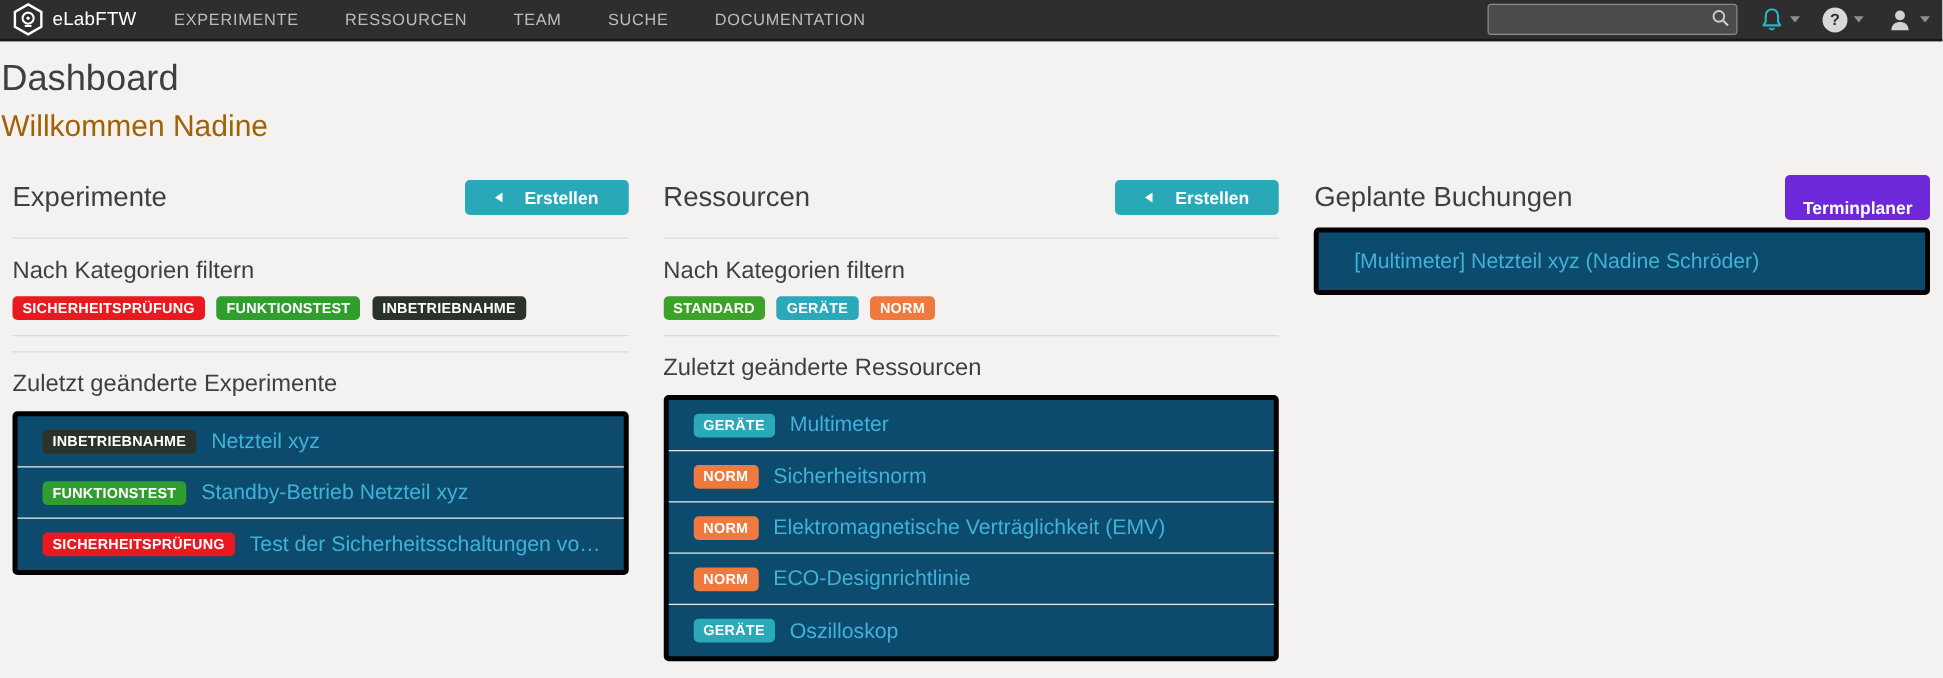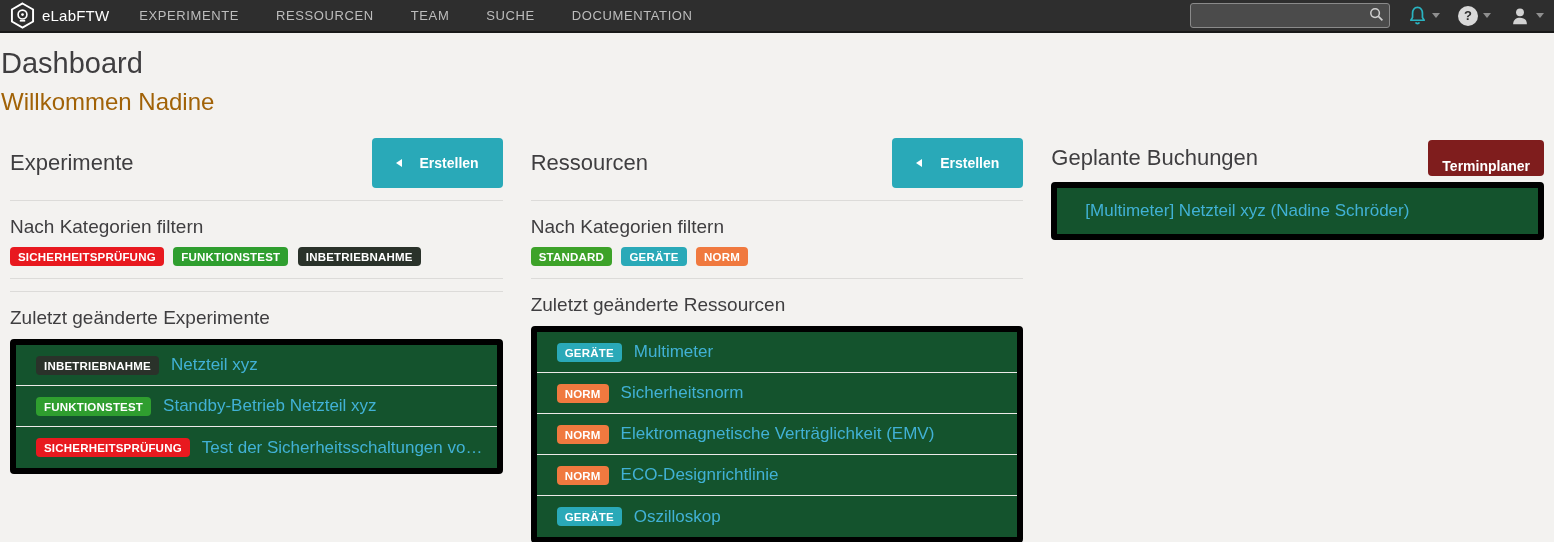--- a/index.html
+++ b/index.html
@@ -42,43 +42,43 @@
   .page-subtitle { font-size:24px; font-weight:400; color:#a16207; margin-top:8px; }
 
   
   .columns { display:flex; gap:28px; padding:0 10px; margin-top:22px; }
   .col { flex:1; min-width:0; }
   .col-head { display:flex; justify-content:space-between; align-items:center; min-height:40px; }
   .col-title { font-size:22px; font-weight:500; color:#3f3e40; }
   .btn-create {
     background:#29a9b8; border:none; color:#fff; font-weight:700; font-size:14px;
     font-family:"Liberation Sans",sans-serif;
-    padding:0 24px; height:50px; border-radius:4px; display:flex; align-items:center; gap:18px; cursor:pointer;
+    padding:0 24px; height:28px; border-radius:4px; display:flex; align-items:center; gap:18px; cursor:pointer;
   }
   .tri-left { width:0; height:0; border-top:4px solid transparent; border-bottom:4px solid transparent; border-right:6px solid #fff; }
   .btn-dark {
-    background:#7f1d1d; border:none; color:#fff; font-weight:700; font-size:14px;
+    background:#6d28d9; border:none; color:#fff; font-weight:700; font-size:14px;
     font-family:"Liberation Sans",sans-serif;
     padding:18px 14px; height:28px; border-radius:4px; cursor:pointer;
   }
   .divider { border:none; border-top:1px solid #dcdbd9; margin-top:12px; }
   .sub-head { font-size:19px; font-weight:500; color:#3f3e40; margin:15px 0 9px; }
 
   .badge {
     display:inline-block; color:#fff; font-weight:700; font-size:11.5px; letter-spacing:.2px;
     padding:4px 8px 3px; border-radius:4px; margin-right:5px; cursor:pointer; white-space:nowrap;
   }
   .status-pill {
     display:inline-flex; align-items:center; gap:6px; background:#e4e3e1; border-radius:4px;
     padding:3px 10px 3px 6px; font-size:12px; font-weight:700; color:#3a3a3a; margin-right:8px; cursor:pointer;
     white-space:nowrap;
   }
   .status-dot { width:12px; height:12px; border-radius:50%; display:inline-block; }
 
-  .list-card { background:#14532d; border:6px solid #000000; border-radius:4px; margin-top:10px; }
+  .list-card { background:#0c4a6e; border:4px solid #000000; border-radius:4px; margin-top:10px; }
   .list-row {
     display:flex; align-items:center; gap:12px; padding:9px 12px 9px 20px;
     border-bottom:1px solid #eceae8; min-height:41px; cursor:pointer;
   }
   .list-row:last-child { border-bottom:none; }
   .list-row .badge { margin-right:0; }
   a.item-link { color:#41b1d5; text-decoration:none; font-size:17px; white-space:nowrap; overflow:hidden; text-overflow:ellipsis; }
   .booking-card { margin-top:4px; }
   .booking-row { padding:13px 12px 13px 28px; }
 </style>

